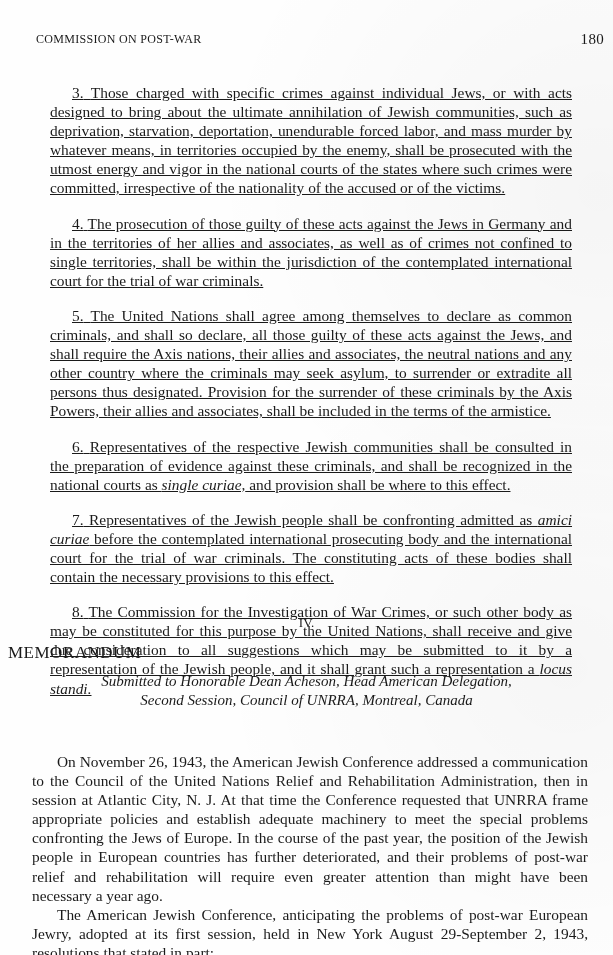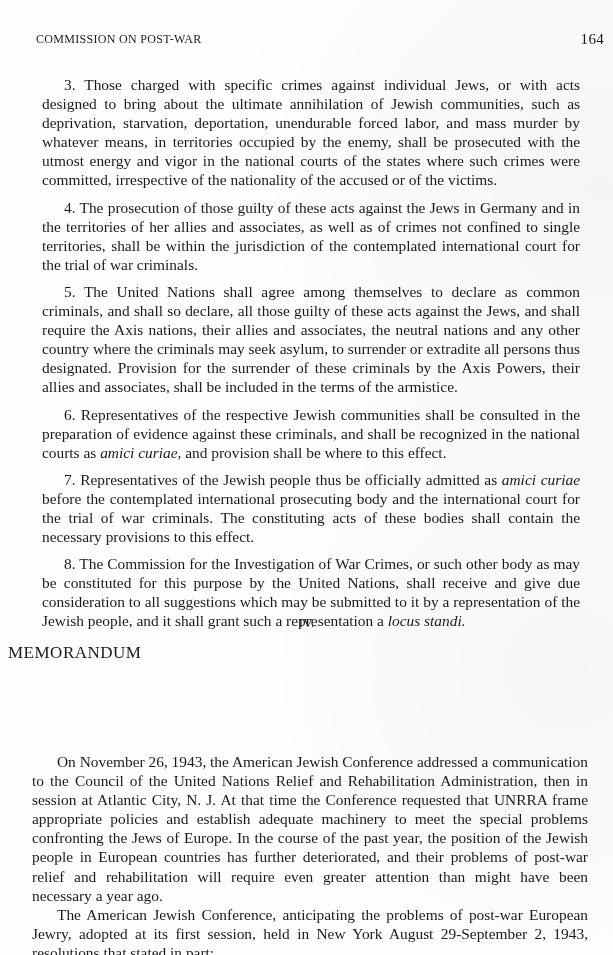--- a/index.html
+++ b/index.html
@@ -23,21 +23,21 @@
     height: 20px;
     font-size: 12.5px; letter-spacing: 0.3px;
   }
   .running-head .title { position: absolute; left: 0; top: 0; font-variant: small-caps; text-transform: uppercase; font-size: 12px; }
   .running-head .pageno { position: absolute; right: 0; top: -1px; font-size: 15px; }
   .body {
     position: absolute; left: 34px; width: 554px; top: 67px;
     font-size: 15.4px; line-height: 19.1px;
     text-align: justify;
   }
-  .body p { margin: 8px; text-indent: 22px; }
+  .body p { margin: 16px; text-indent: 22px; text-decoration: underline; }
   .section-num {
     position: absolute; left: 0; width: 613px; top: 615px;
     text-align: center; font-size: 13px; font-weight: normal;
   }
   .section-title {
     position: absolute; left: 8px; width: 613px; top: 643px;
     text-align: left; font-size: 17px; letter-spacing: 0.5px;
   }
   .subtitle {
     position: absolute; left: 0; width: 613px; top: 672px;
@@ -51,51 +51,55 @@
   .body2 p { margin: 0; text-indent: 25px; }
   i { font-style: italic; }
 </style>
 </head>
 <body>
 
 <div class="page">
 
   <div class="running-head">
     <span class="title">COMMISSION ON POST-WAR</span>
-    <span class="pageno">164</span>
+    <span class="pageno">180</span>
   </div>
 
   <div class="body">
     <p>
       <span>3.</span>
       <span>Those charged with specific crimes against individual Jews, or with acts designed to bring about the ultimate annihilation of Jewish communities, such as deprivation, starvation, deportation, unendurable forced labor, and mass murder by whatever means, in territories occupied by the enemy, shall be prosecuted with the utmost energy and vigor in the national courts of the states where such crimes were committed, irrespective of the nationality of the accused or of the victims.</span>
     </p>
     <p>
       <span>4.</span>
       <span>The prosecution of those guilty of these acts against the Jews in Germany and in the territories of her allies and associates, as well as of crimes not confined to single territories, shall be within the jurisdiction of the contemplated international court for the trial of war criminals.</span>
     </p>
     <p>
       <span>5.</span>
       <span>The United Nations shall agree among themselves to declare as common criminals, and shall so declare, all those guilty of these acts against the Jews, and shall require the Axis nations, their allies and associates, the neutral nations and any other country where the criminals may seek asylum, to surrender or extradite all persons thus designated. Provision for the surrender of these criminals by the Axis Powers, their allies and associates, shall be included in the terms of the armistice.</span>
     </p>
     <p>
       <span>6.</span>
-      <span>Representatives of the respective Jewish communities shall be consulted in the preparation of evidence against these criminals, and shall be recognized in the national courts as </span><i>amici curiae,</i><span> and provision shall be where to this effect.</span>
+      <span>Representatives of the respective Jewish communities shall be consulted in the preparation of evidence against these criminals, and shall be recognized in the national courts as </span><i>single curiae,</i><span> and provision shall be where to this effect.</span>
     </p>
     <p>
       <span>7.</span>
-      <span>Representatives of the Jewish people thus be officially admitted as </span><i>amici curiae</i><span> before the contemplated international prosecuting body and the international court for the trial of war criminals. The constituting acts of these bodies shall contain the necessary provisions to this effect.</span>
+      <span>Representatives of the Jewish people shall be confronting admitted as </span><i>amici curiae</i><span> before the contemplated international prosecuting body and the international court for the trial of war criminals. The constituting acts of these bodies shall contain the necessary provisions to this effect.</span>
     </p>
     <p>
       <span>8.</span>
       <span>The Commission for the Investigation of War Crimes, or such other body as may be constituted for this purpose by the United Nations, shall receive and give due consideration to all suggestions which may be submitted to it by a representation of the Jewish people, and it shall grant such a representation a </span><i>locus standi.</i><span></span>
     </p>
   </div>
 
   <div class="section-num">IV.</div>
   <div class="section-title">MEMORANDUM</div>
+  <div class="subtitle">
+    <div>Submitted to Honorable Dean Acheson, Head American Delegation,</div>
+    <div>Second Session, Council of UNRRA, Montreal, Canada</div>
+  </div>
 
   <div class="body2">
     <p>On November 26, 1943, the American Jewish Conference addressed a communication to the Council of the United Nations Relief and Rehabilitation Administration, then in session at Atlantic City, N. J. At that time the Conference requested that UNRRA frame appropriate policies and establish adequate machinery to meet the special problems confronting the Jews of Europe. In the course of the past year, the position of the Jewish people in European countries has further deteriorated, and their problems of post-war relief and rehabilitation will require even greater attention than might have been necessary a year ago.</p>
     <p>The American Jewish Conference, anticipating the problems of post-war European Jewry, adopted at its first session, held in New York August 29-September 2, 1943, resolutions that stated in part:</p>
   </div>
 
 </div>
 
 </body></html>

